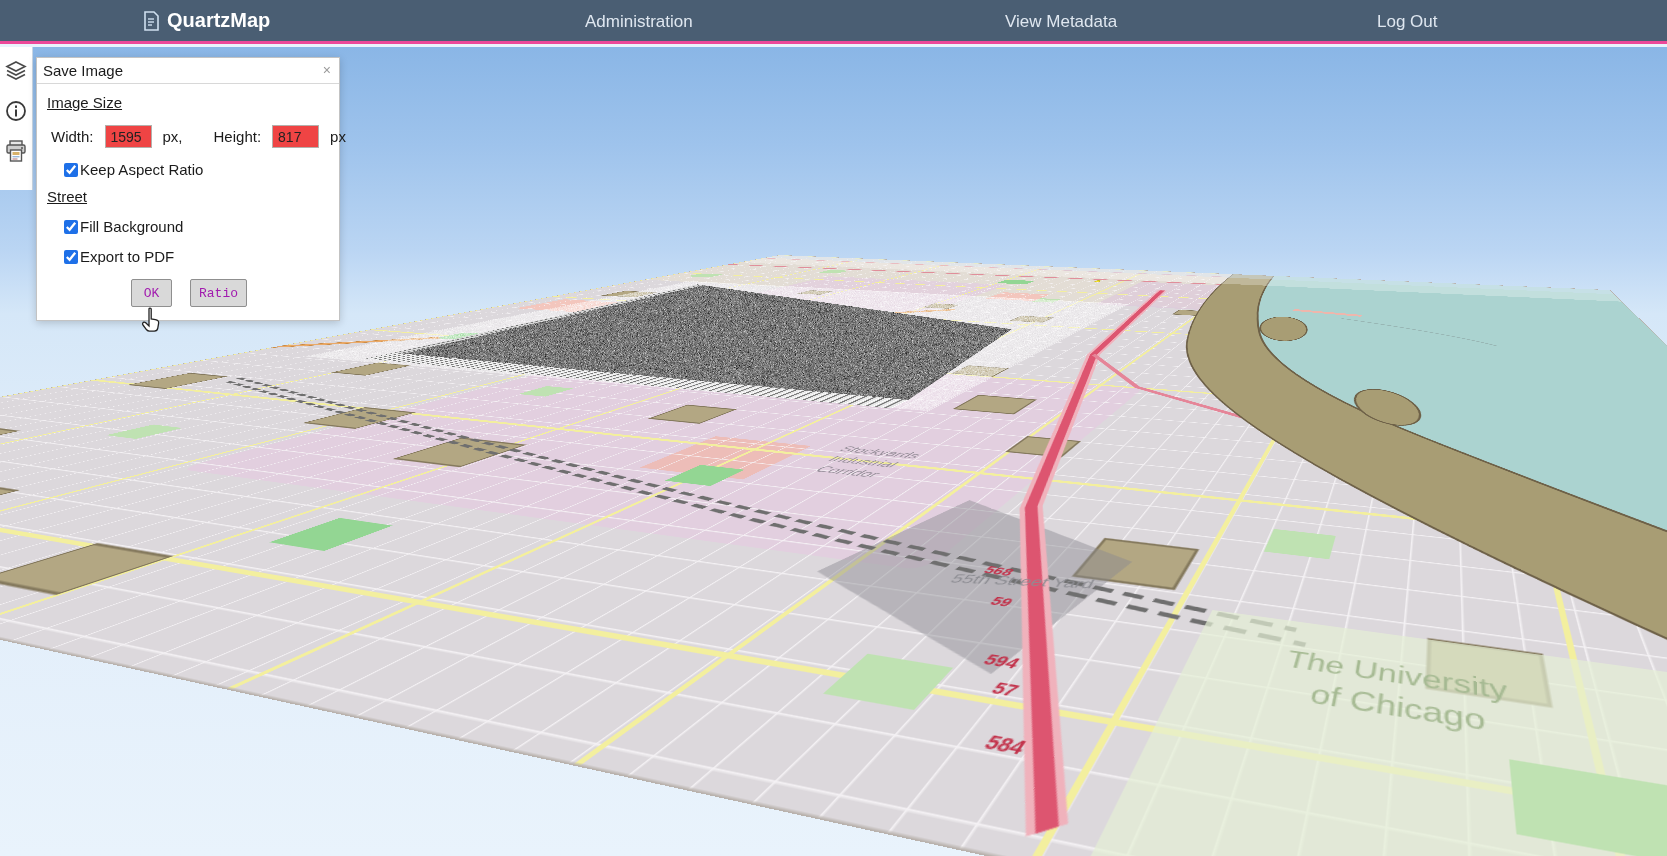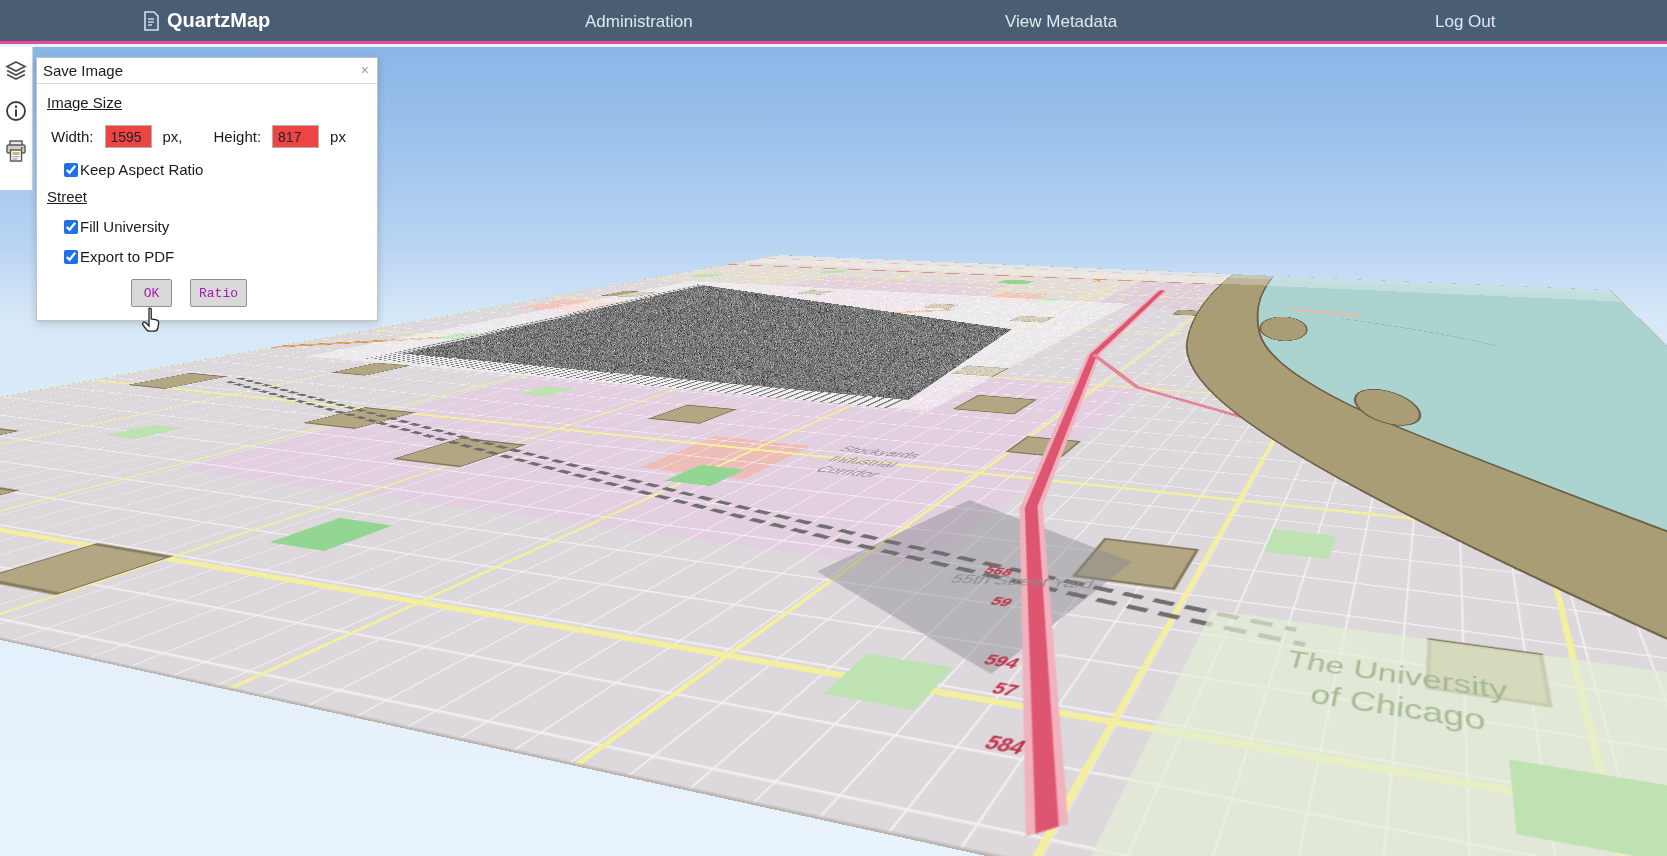--- a/index.html
+++ b/index.html
@@ -7,41 +7,41 @@
 
   
   .header { position:absolute; left:0; top:0; width:1667px; height:44px;
             background:#4a5e73; border-bottom:3px solid #ec4899; z-index:50; }
   .brand { position:absolute; left:143px; top:9px; display:flex; align-items:center; gap:8px;
            color:#ffffff; font-size:20px; font-weight:bold; }
   .brand svg { display:block; }
   .nav-link { position:absolute; top:12px; color:#dfe7f0; font-size:17px; cursor:pointer; }
   .nav-admin { left:585px; }
   .nav-meta  { left:1005px; }
-  .nav-logout{ left:1435px; }
+  .nav-logout{ left:1377px; }
 
   
   .map-viewport { position:absolute; left:0; top:47px; width:1667px; height:809px; overflow:hidden;
      background:linear-gradient(to bottom,#8ab6e6 0%, #9ec3ec 12%, #bad5f3 25%, #d5e7f8 33%,
                 #dcebf9 45%, #e2eefa 65%, #e9f3fc 100%); }
   .ground { position:absolute; left:0; top:0; width:2400px; height:1600px;
      transform-origin:0 0;
      transform:matrix3d(0.20557,-0.0065873,0,-0.00008712,
                         -0.61067,-0.036505,0,-0.00042175,
                         0,0,1,0,
                         780,208,0,1); }
 
   
   .toolbar { position:absolute; left:0; top:47px; width:33px; height:143px; background:#ffffff;
              border-right:1px solid #c9d6e4; z-index:60;
              display:flex; flex-direction:column; align-items:center; padding-top:12px; gap:16px; }
   .tool-btn { width:24px; height:24px; display:flex; align-items:center; justify-content:center; cursor:pointer; }
 
   
-  .dialog { position:absolute; left:36px; top:57px; width:342px; z-index:70; background:#ffffff;
+  .dialog { position:absolute; left:36px; top:57px; width:304px; z-index:70; background:#ffffff;
             border:1px solid #c3c3c3; box-shadow:0 2px 8px rgba(0,0,0,.18); font-size:15px; color:#1b1b1b; }
   .dialog-title-bar { position:relative; height:26px; border-bottom:1px solid #d8d8d8; }
   .dialog-title { position:absolute; left:6px; top:4px; font-size:15px; }
   .dialog-close { position:absolute; right:8px; top:4px; color:#9a9a9a; font-size:14px; cursor:pointer; line-height:16px; }
   .section-heading { margin:10px 0 4px 10px; text-decoration:underline; font-size:15px; }
   .size-row { display:flex; align-items:center; margin:14px 0 0 14px; gap:11px; }
   .size-input { width:47px; height:23px; border:1px solid #b4b0ac; background:#ef4444; font-size:14px;
                 padding:1px 5px; font-family:"Liberation Sans",sans-serif; color:#222; }
   .unit1 { margin-right:20px; }
   .check-row { display:flex; align-items:center; margin:13px 12px 0 27px; }
@@ -254,21 +254,21 @@
 
   <div class="check-row">
     <input type="checkbox" checked="true" style="">
     <span>Keep Aspect Ratio</span>
   </div>
 
   <div class="section-heading">Street</div>
 
   <div class="check-row">
     <input type="checkbox" checked="true" style="">
-    <span>Fill University</span>
+    <span>Fill Background</span>
   </div>
 
   <div class="check-row">
     <input type="checkbox" checked="true" style="">
     <span>Export to PDF</span>
   </div>
 
   <div class="btn-row">
     <button class="dlg-btn btn-ok">OK</button>
     <button class="dlg-btn btn-cancel">Ratio</button>

